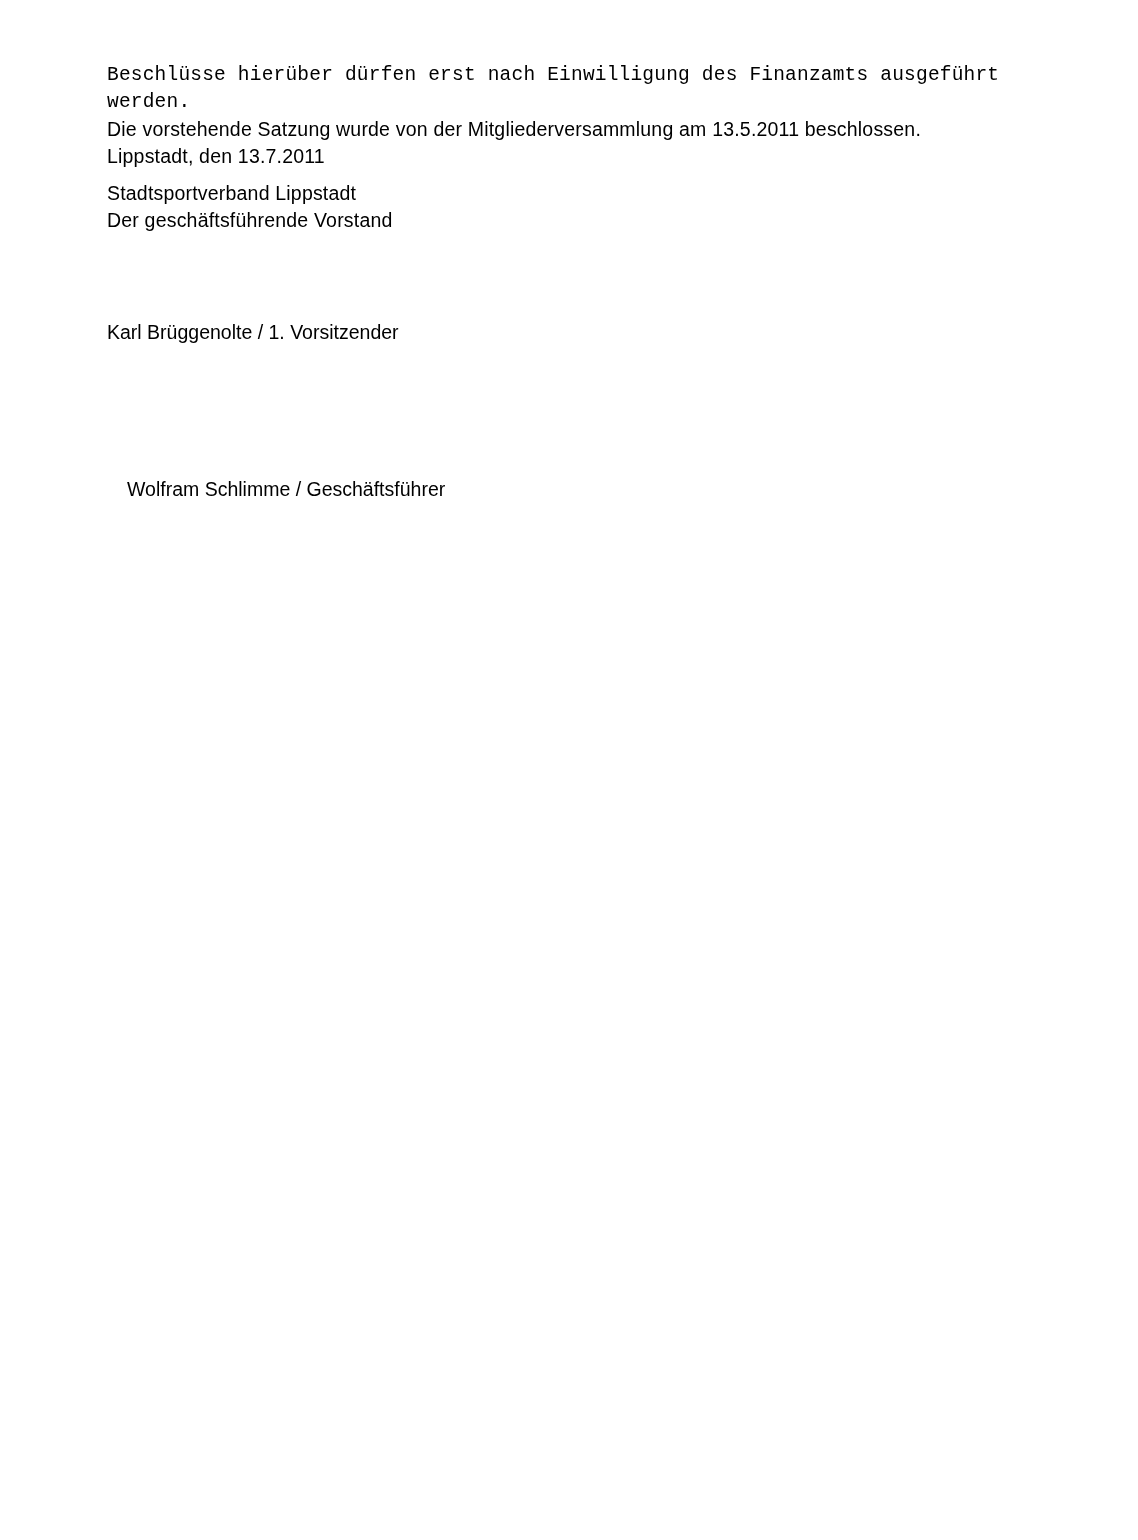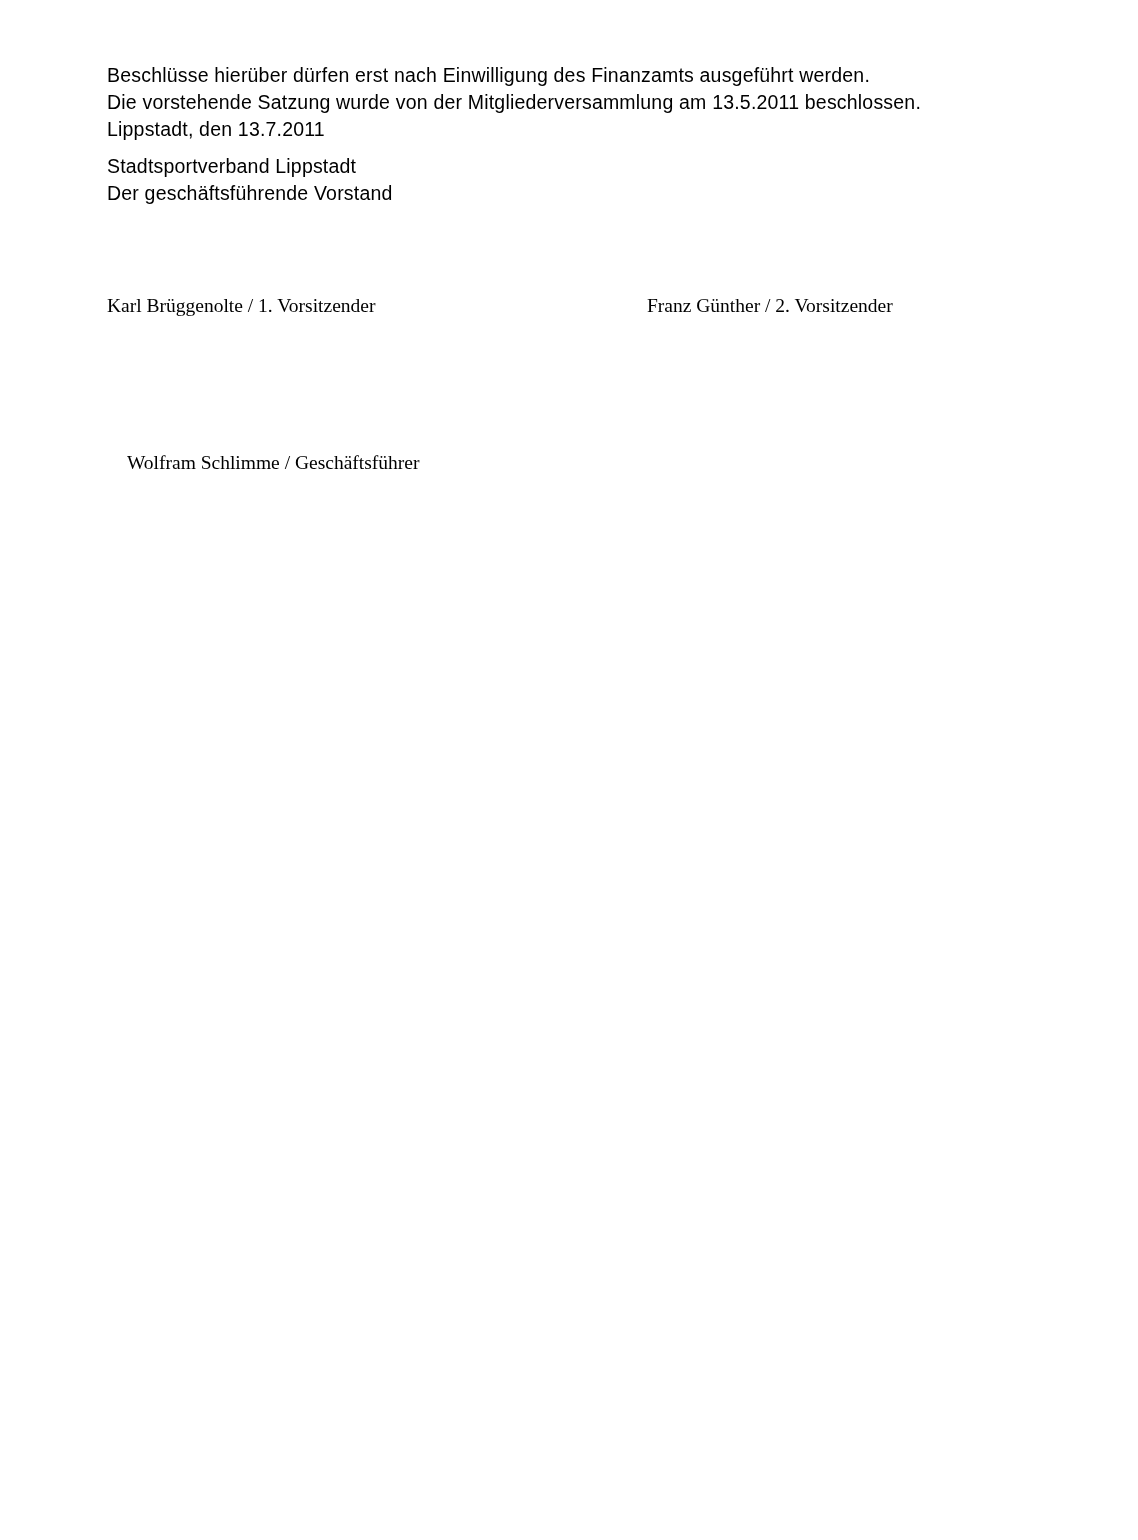--- a/index.html
+++ b/index.html
@@ -32,41 +32,40 @@
   }
   p.para {
     margin: 0;
     font-size: 19.5px;
     line-height: 27px;
     letter-spacing: 0.01em;
     white-space: pre-wrap;
   }
 
   .block-fusion { width: 900px; }
-  .block-beschluesse { margin-top: 30px; }
+  .block-beschluesse { margin-top: 30px; font-family: Liberation Mono, monospace; }
   .block-satzung { margin-top: 62px; }
   .block-ort { margin-top: 49px; }
   .block-verband { margin-top: 10px; }
 
   .sig-section {
     margin-top: 85px;
   }
   .sig-row {
     display: flex;
     flex-direction: row;
     align-items: flex-start;
   }
   .sig-row + .sig-row {
     margin-top: 130px;
     margin-left: 20px;
   }
   .sig-col {
     font-size: 19.5px;
     line-height: 27px;
-    font-family: Liberation Serif, serif;
   }
   .sig-col.left { width: 540px; }
   .sig-col.right { width: 390px; }
 </style>
 </head>
 <body>
 
 <div class="page">
   <div class="content">
 
@@ -79,21 +78,20 @@
 
     <div class="block-verband">
       <p class="para">Stadtsportverband Lippstadt</p>
       <p class="para">Der geschäftsführende Vorstand</p>
     </div>
 
     <div class="sig-section">
 
       <div class="sig-row">
         <div class="sig-col left">Karl Brüggenolte / 1. Vorsitzender</div>
-        <div class="sig-col right">Franz Günther / 2. Vorsitzender</div>
       </div>
 
       <div class="sig-row">
         <div class="sig-col left">Wolfram Schlimme / Geschäftsführer</div>
       </div>
 
     </div>
 
   </div>
 </div>

